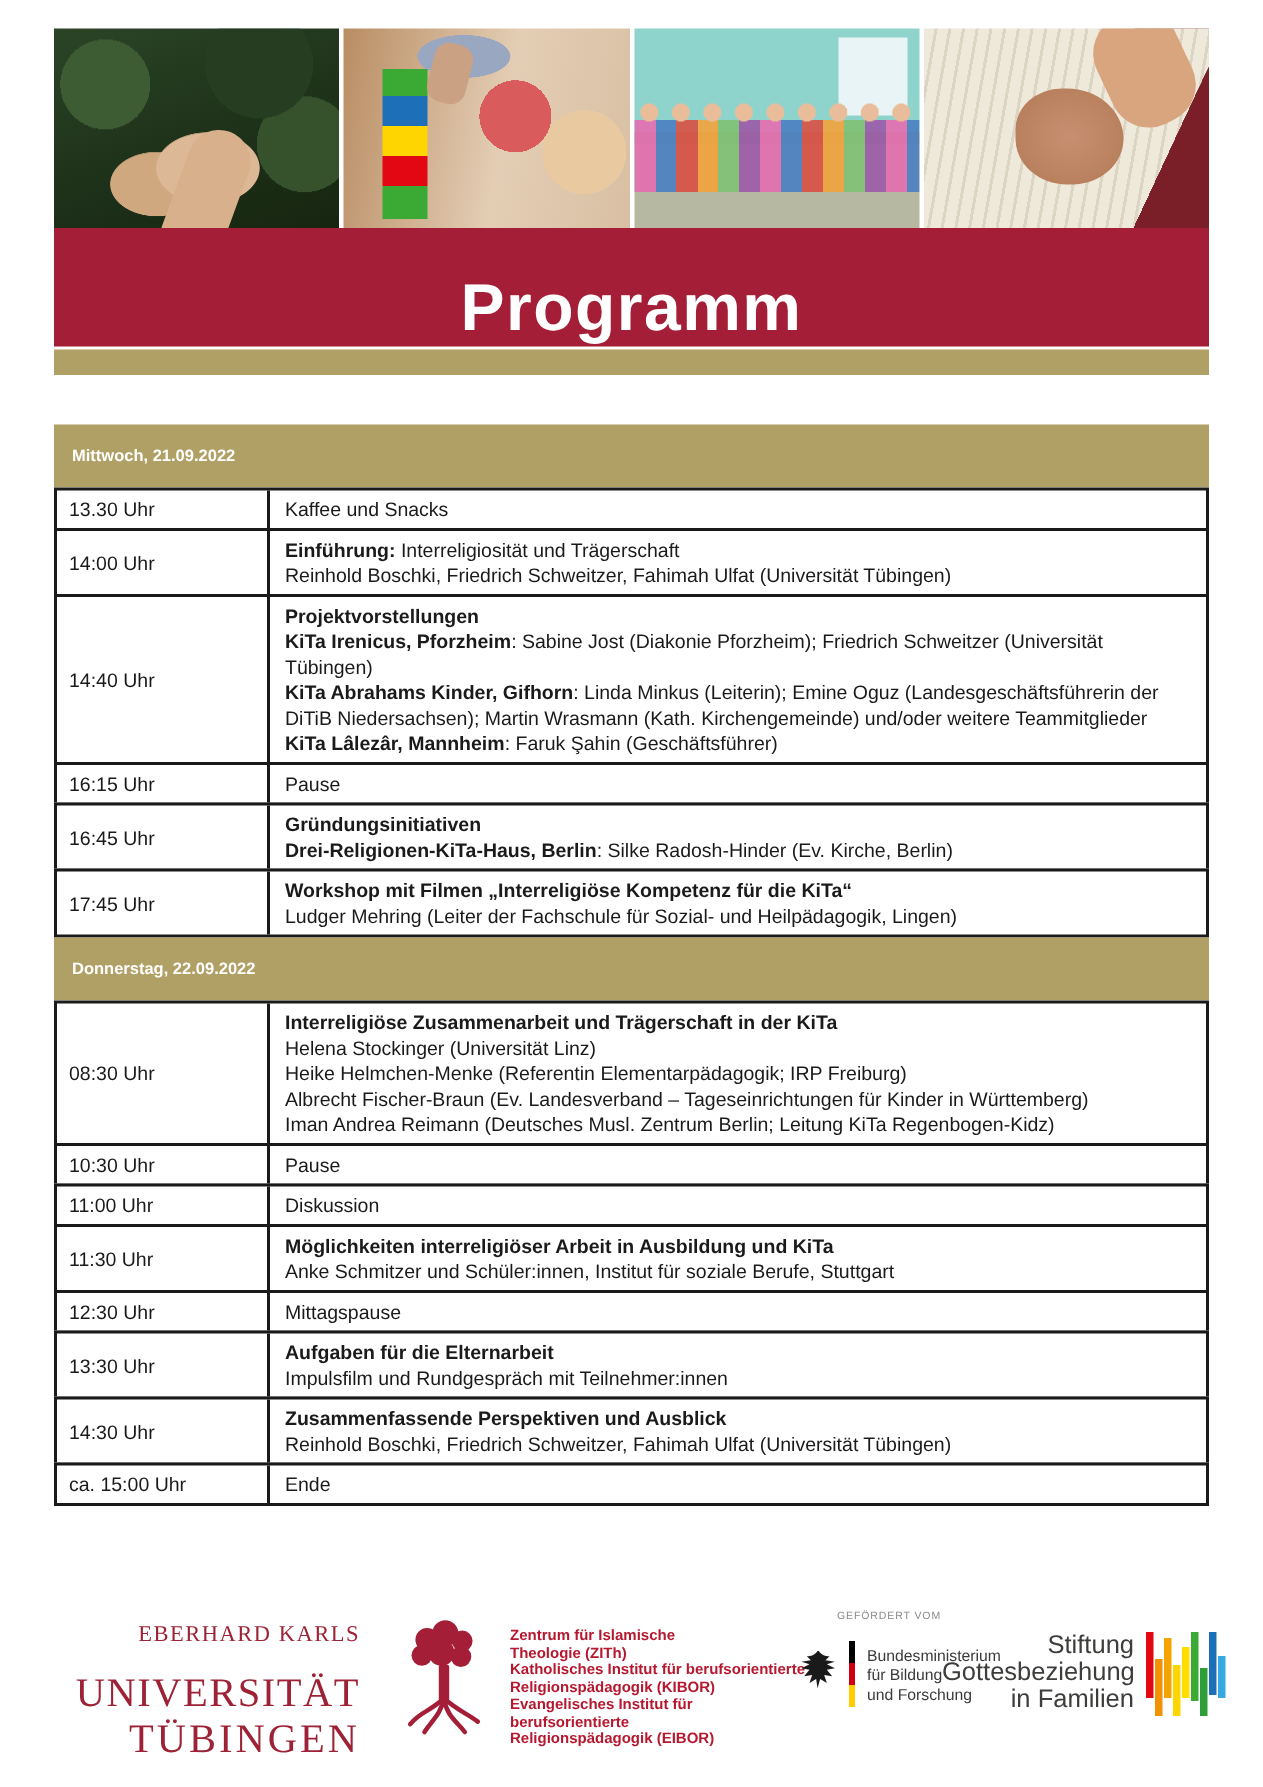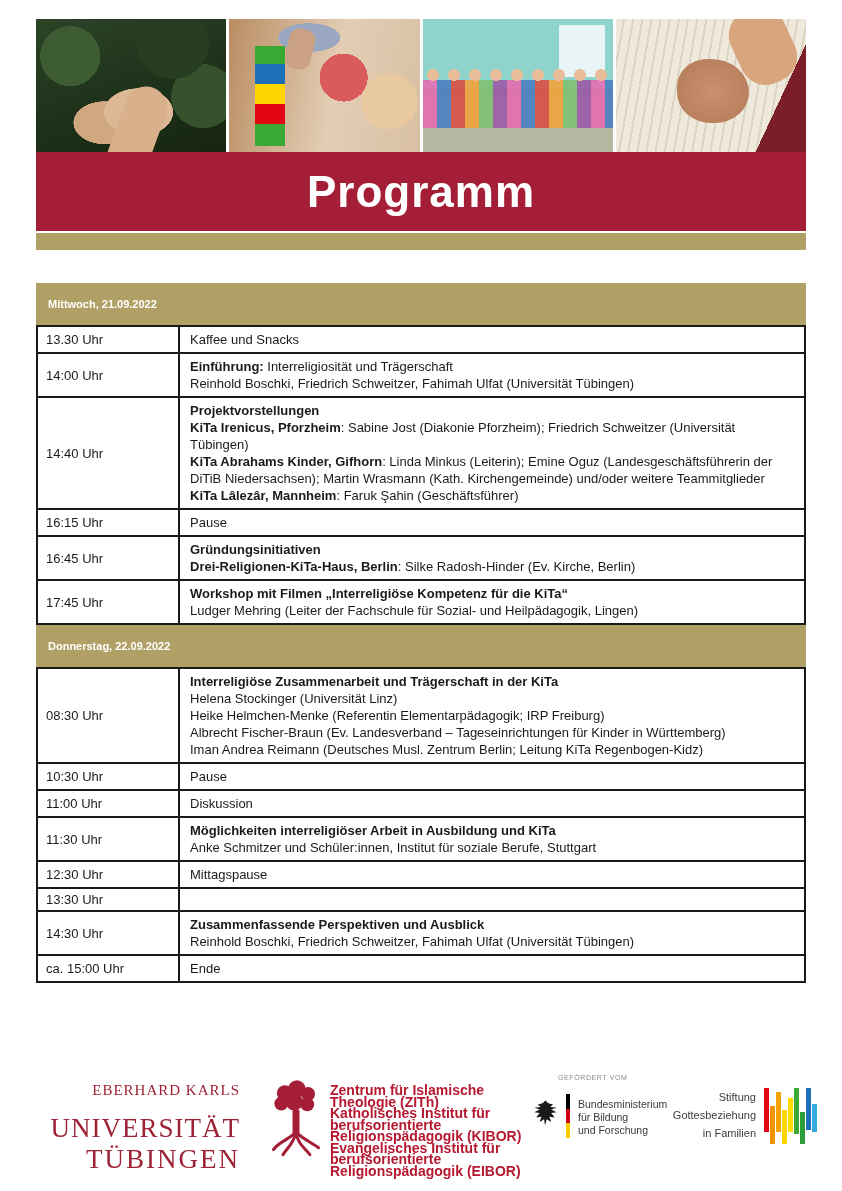--- a/index.html
+++ b/index.html
@@ -43,21 +43,21 @@
   .p4{background:
       linear-gradient(115deg, rgba(0,0,0,0) 80%, #7a1f28 80%),
       repeating-linear-gradient(100deg, #efe9dc 0 7px, #ddd5c4 7px 9px);}
   .p4::before{content:"";position:absolute;left:32%;top:30%;width:72px;height:64px;
       background:radial-gradient(#c89070,#b27a56);border-radius:45% 55% 50% 50%;}
   .p4::after{content:"";position:absolute;right:14px;top:-12px;width:58px;height:78px;
       background:#d9a57f;transform:rotate(-25deg);border-radius:26px;}
 
   
   .banner{position:absolute;left:36px;top:152px;width:770px;height:79px;background:var(--brand-red);
-      display:flex;align-items:center;justify-content:center;}
+      display:flex;align-items:flex-end;justify-content:center;}
   .banner span{color:#fff;font-size:44px;font-weight:bold;letter-spacing:1px;}
   .gold-stripe{position:absolute;left:36px;top:233px;width:770px;height:17px;background:var(--gold);}
 
   
   .schedule{position:absolute;left:36px;top:283px;width:770px;font-size:13px;}
   .sec-header{height:42px;background:var(--gold);color:var(--header-text);font-weight:bold;
       font-size:11px;display:flex;align-items:center;padding-left:12px;box-sizing:border-box;}
   .row{display:flex;border:2px solid var(--table-border);box-sizing:border-box;background:#fff;}
   .row + .row{margin-top:-2px;}
   .time{width:142px;box-sizing:border-box;border-right:2px solid var(--table-border);
@@ -67,30 +67,30 @@
   .b{font-weight:bold;}
 
   
   .footer{position:absolute;left:0;top:1060px;width:842px;height:131px;}
   .uni{position:absolute;left:40px;top:22px;width:200px;text-align:right;color:var(--uni-red);
       font-family:"Liberation Serif","DejaVu Serif",serif;}
   .uni1{font-size:15px;letter-spacing:1px;}
   .uni2{font-size:27px;letter-spacing:1px;margin-top:14px;}
   .uni3{font-size:27px;letter-spacing:2px;}
   .tree{position:absolute;left:270px;top:20px;width:52px;height:80px;}
-  .zith{position:absolute;left:330px;top:25px;width:200px;color:var(--zith-red);
-      font-size:14px;font-weight:bold;line-height:11.5px;}
+  .zith{position:absolute;left:340px;top:25px;width:200px;color:var(--zith-red);
+      font-size:10px;font-weight:bold;line-height:11.5px;}
   .gefoerdert{position:absolute;left:558px;top:14px;font-size:7px;letter-spacing:.6px;
       color:var(--funded-by-gray);}
   .eagle{position:absolute;left:530px;top:38px;width:30px;height:32px;}
   .flagstripe{position:absolute;left:566px;top:34px;width:4px;height:44px;
       background:linear-gradient(to bottom,#000 0 34%,#d00012 34% 67%,#ffcc00 67% 100%);}
   .bmbf{position:absolute;left:578px;top:38px;color:var(--bmbf-text);font-size:10.5px;line-height:13px;}
   .stiftung{position:absolute;left:628px;top:28px;width:128px;text-align:right;
-      color:var(--stiftung-text);font-size:11px;line-height:18px;}
+      color:var(--stiftung-text);font-size:17px;line-height:18px;}
   .bars{position:absolute;left:764px;top:26px;width:50px;height:58px;}
   .bars div{position:absolute;width:5px;}
 </style>
 </head>
 <body>
 
 <div class="page">
 
   <div class="photo-strip">
     <div class="photo p1"></div>
@@ -179,20 +179,24 @@
         </div>
       </div>
       <div class="row">
         <div class="time">12:30 Uhr</div>
         <div class="content">
           <div class="line"><span>Mittagspause</span></div>
         </div>
       </div>
       <div class="row">
         <div class="time">13:30 Uhr</div>
+        <div class="content">
+          <div class="line"><span class="b">Aufgaben für die Elternarbeit</span></div>
+          <div class="line"><span>Impulsfilm und Rundgespräch mit Teilnehmer:innen</span></div>
+        </div>
       </div>
       <div class="row">
         <div class="time">14:30 Uhr</div>
         <div class="content">
           <div class="line"><span class="b">Zusammenfassende Perspektiven und Ausblick</span></div>
           <div class="line"><span>Reinhold Boschki, Friedrich Schweitzer, Fahimah Ulfat (Universität Tübingen)</span></div>
         </div>
       </div>
       <div class="row">
         <div class="time">ca. 15:00 Uhr</div>

